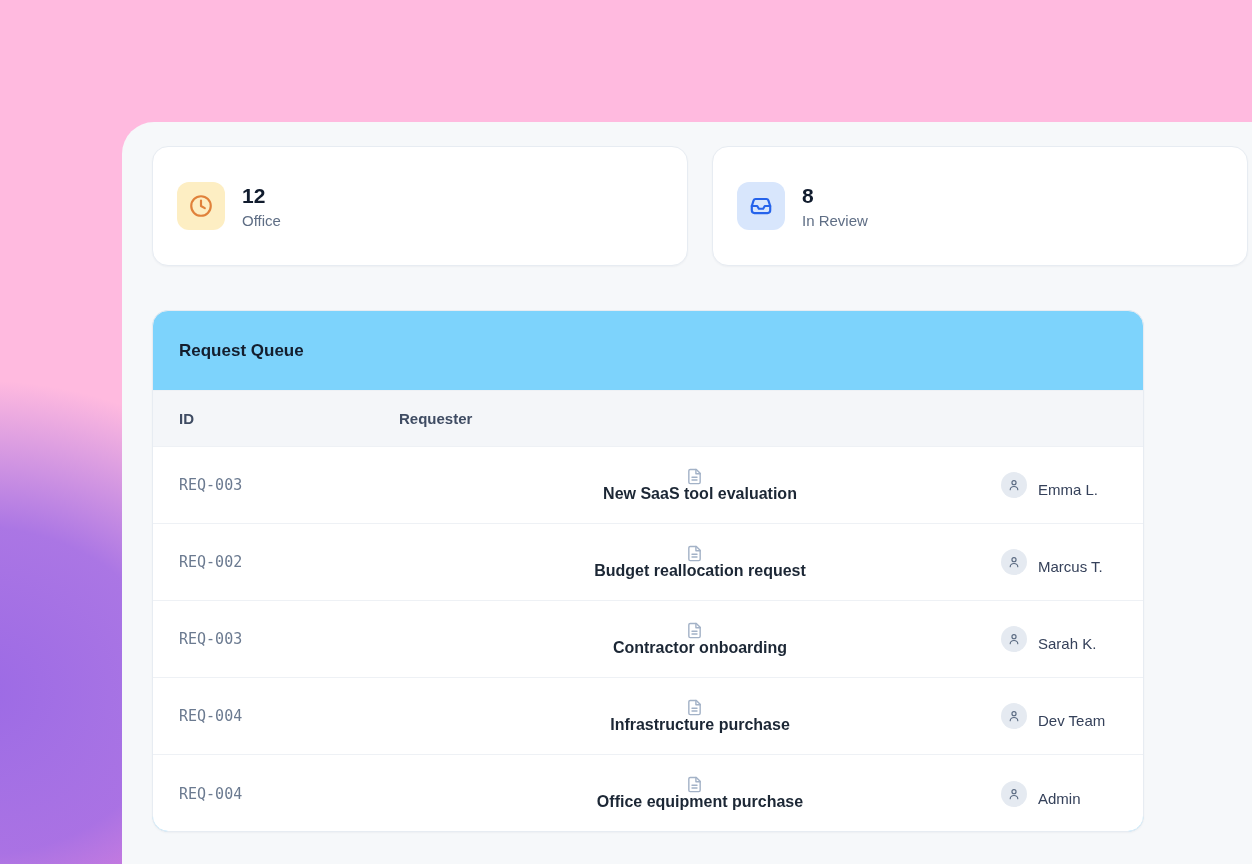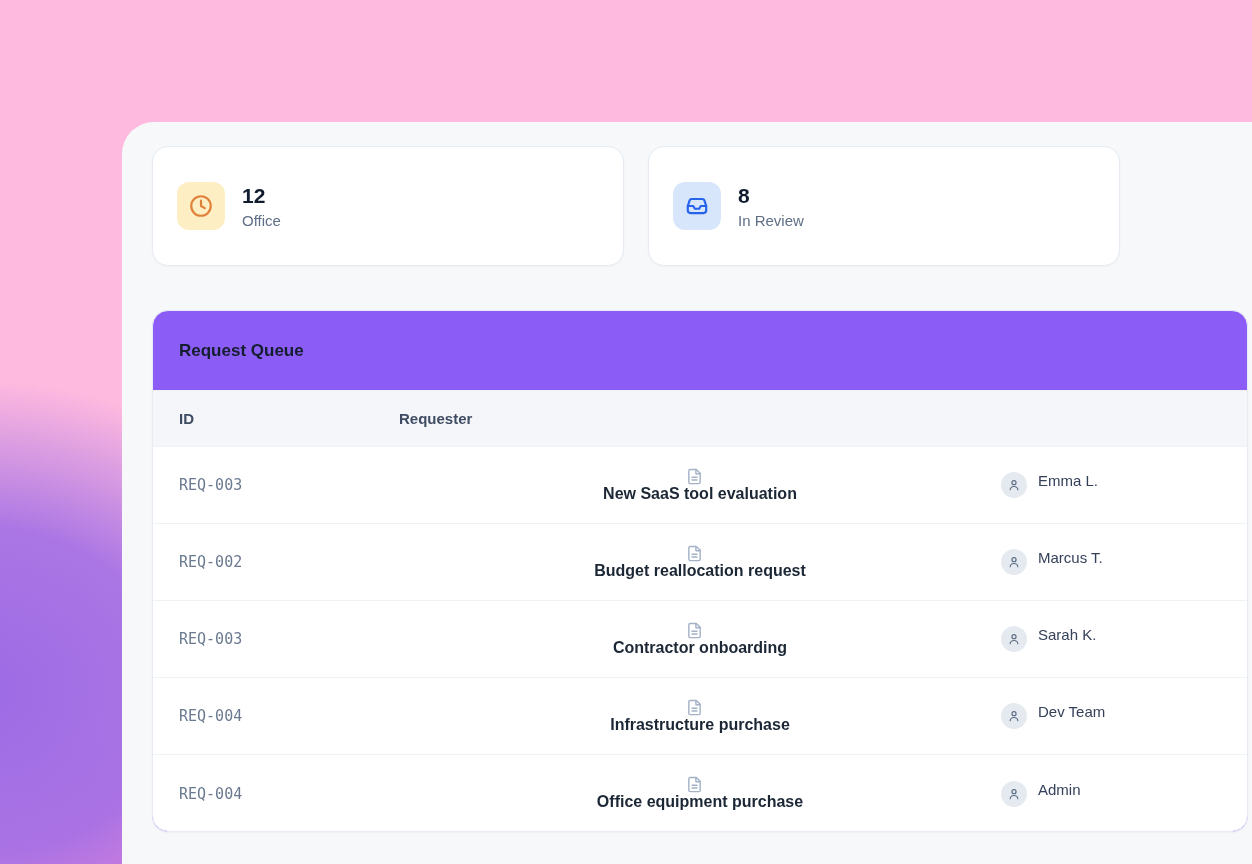--- a/index.html
+++ b/index.html
@@ -12,21 +12,21 @@
       #ffbadf;
     position: relative;
   }
   .panel {
     position: absolute;
     left: 122px; top: 122px; right: 0; bottom: 0;
     background: #f6f8fa;
     border-top-left-radius: 32px;
     padding: 24px 0 0 30px;
   }
-  .stats-row { display: flex; gap: 24px; width: 968px; }
+  .stats-row { display: flex; gap: 24px; width: 1096px; }
   .stat-card {
     width: 536px; height: 120px;
     background: #ffffff;
     border: 1px solid #e7ecf2;
     border-radius: 16px;
     box-shadow: 0 1px 2px rgba(16,24,40,0.04);
     display: flex; align-items: center;
     padding: 0 24px;
   }
   .stat-iconbox {
@@ -35,22 +35,22 @@
     flex: 0 0 auto;
   }
   .stat-iconbox.amber { background: #fdeec3; }
   .stat-iconbox.blue  { background: #d8e6fc; }
   .stat-text { margin-left: 17px; }
   .stat-value { font-size: 21px; font-weight: bold; color: #111c2e; line-height: 1.2; }
   .stat-label { font-size: 15px; color: #5f6e85; margin-top: 3px; }
 
   .table-card {
     margin-top: 44px;
-    width: 1096px; height: 522px;
-    background: #8b5cf6;
+    width: 992px; height: 522px;
+    background: #7dd3fc;
     border: 1px solid #e7ecf2;
     border-radius: 16px;
     box-shadow: 0 1px 2px rgba(16,24,40,0.04);
     overflow: hidden;
   }
   .table-title-bar {
     height: 80px;
     display: flex; align-items: center;
     padding-left: 26px;
     border-bottom: 1px solid #eef1f5;
@@ -79,21 +79,21 @@
     cursor: pointer;
   }
   .table-row:last-child { border-bottom: none; }
   .cell-id {
     font-family: "DejaVu Sans Mono", "Liberation Mono", monospace;
     font-size: 15px; color: #6b7a90;
   }
   .cell-request { display: flex; align-items: center; flex-direction: column; }
   .doc-icon { flex: 0 0 auto; margin-right: 11px; display: flex; }
   .request-title { font-size: 16px; font-weight: 600; color: #1c2735; }
-  .cell-requester { display: flex; align-items: flex-start; }
+  .cell-requester { display: flex; align-items: flex-end; }
   .avatar {
     width: 26px; height: 26px; border-radius: 50%;
     background: #e5eaf1;
     display: flex; align-items: center; justify-content: center;
     flex: 0 0 auto; margin-right: 11px;
   }
   .requester-name { font-size: 15px; color: #35415a; }
 </style>
 </head>
 <body>

